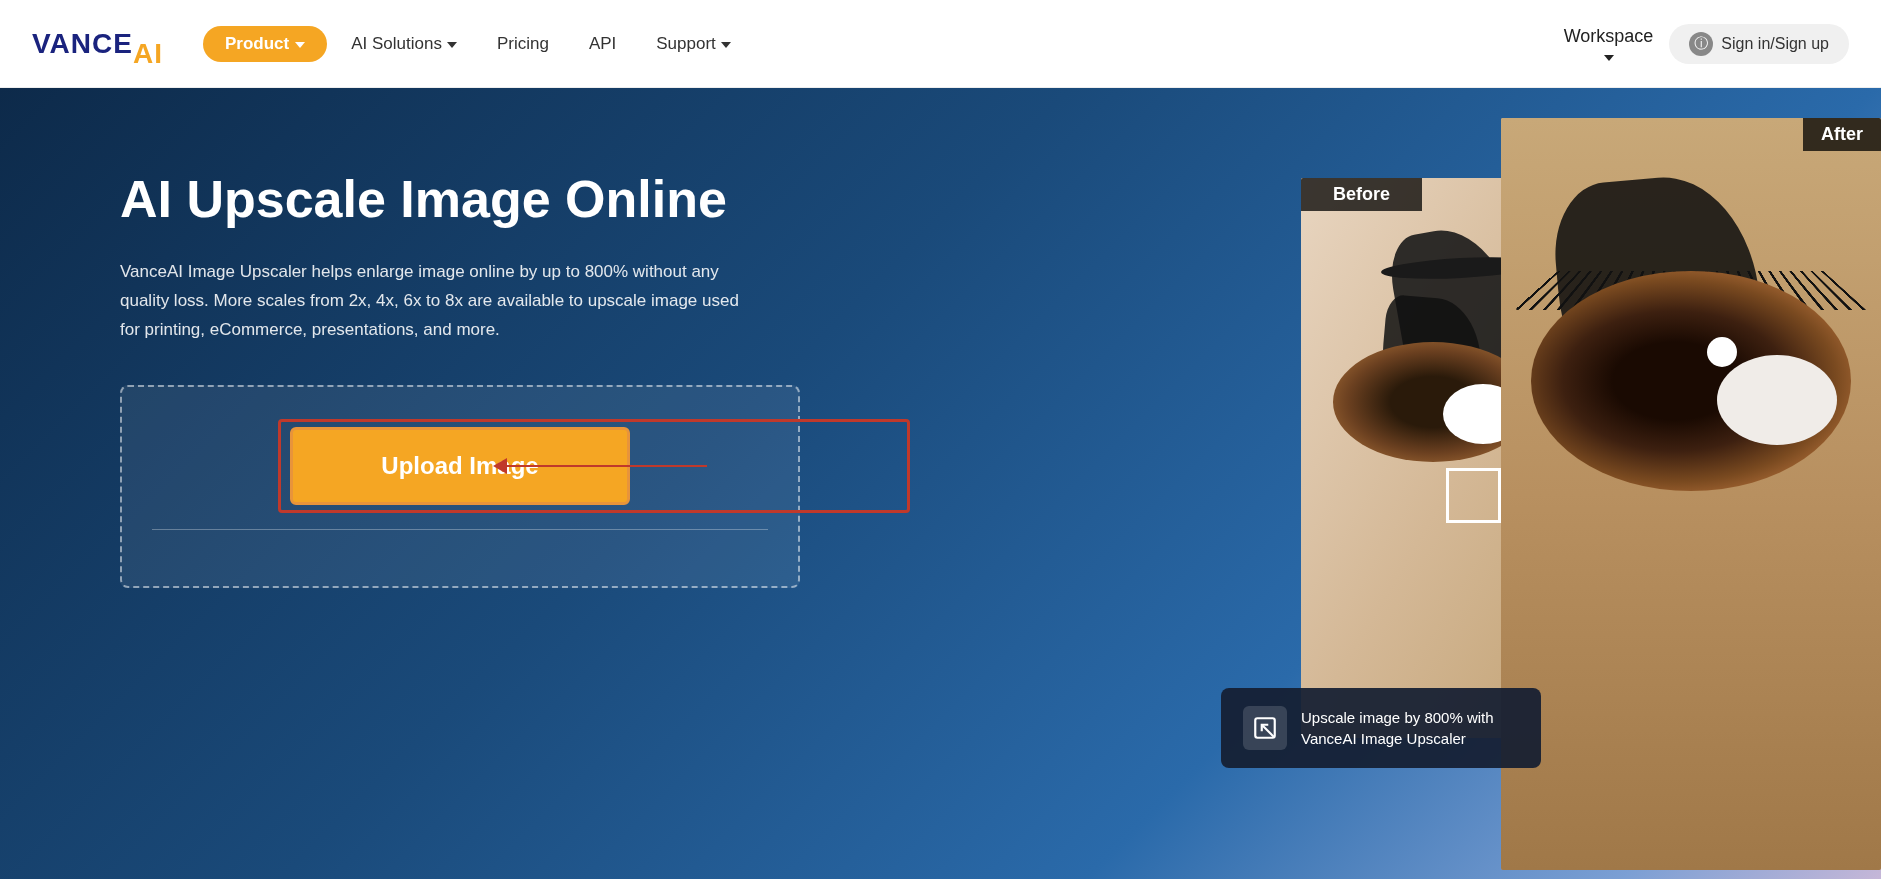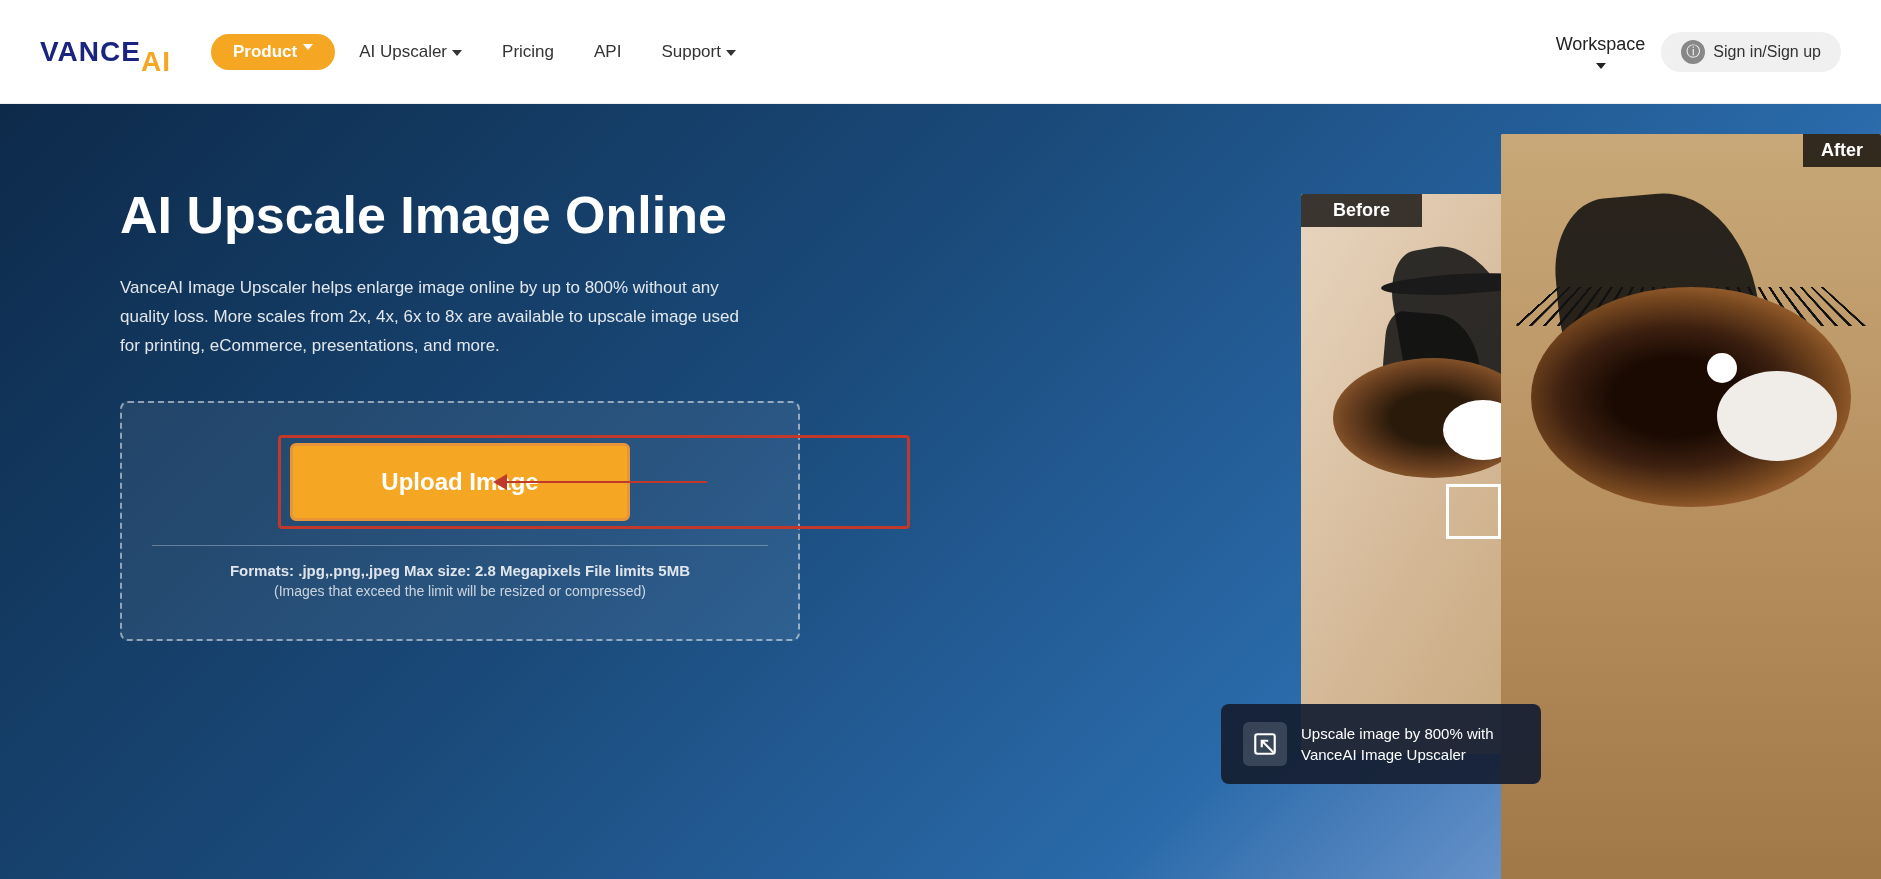--- a/index.html
+++ b/index.html
@@ -2,22 +2,22 @@
 <html><head>
   <meta charset="utf-8">
   <style>
     * { margin: 0; padding: 0; box-sizing: border-box; }
     body { font-family: -apple-system, BlinkMacSystemFont, 'Segoe UI', Arial, sans-serif; width: 1881px; overflow-x: hidden; }
 
     
     .navbar {
       display: flex;
       align-items: center;
-      padding: 0 40px;
-      height: 104px;
+      padding: 0 32px;
+      height: 88px;
       background: #fff;
       border-bottom: 1px solid #eee;
       position: relative;
       z-index: 10;
     }
     .logo {
       display: flex;
       align-items: center;
       margin-right: 40px;
       text-decoration: none;
@@ -44,21 +44,21 @@
     .nav-btn-product {
       background: #f5a623;
       color: #fff;
       border: none;
       border-radius: 25px;
       padding: 8px 22px;
       font-size: 17px;
       font-weight: 600;
       cursor: pointer;
       display: flex;
-      align-items: flex-start;
+      align-items: center;
       gap: 6px;
     }
     .nav-link {
       display: flex;
       align-items: center;
       gap: 5px;
       padding: 8px 16px;
       font-size: 17px;
       color: #333;
       cursor: pointer;
@@ -445,21 +445,21 @@
     <span class="logo-text-ai">AI</span>
   </a>
 
   <div class="nav-items">
     <button class="nav-btn-product">
       <span>Product</span>
       <span class="chevron-down"></span>
     </button>
 
     <a class="nav-link" href="#">
-      <span>AI Upscaler</span>
+      <span>AI Solutions</span>
       <span class="chevron-down"></span>
     </a>
 
     <a class="nav-link" href="#">
       <span>Pricing</span>
     </a>
 
     <a class="nav-link" href="#">
       <span>API</span>
     </a>
@@ -493,24 +493,20 @@
           <div class="red-box"></div>
           <button class="upload-btn">Upload Image</button>
         </div>
         <div class="arrow-annotation">
           <div class="arrow-line">
             <div class="arrow-head"></div>
           </div>
         </div>
       </div>
       <hr class="upload-divider">
-      <div class="upload-formats">
-        <div class="upload-formats-main">Formats: .jpg,.png,.jpeg Max size: 2.8 Megapixels File limits 5MB</div>
-        <div class="upload-formats-note">(Images that exceed the limit will be resized or compressed)</div>
-      </div>
     </div>
   </div>
 
   <div class="hero-image-area">
     <div class="before-after-container">
 
       <div class="before-panel">
         <div class="before-label">Before</div>
         <div class="face-bg"></div>
         <div class="black-paint"></div>

